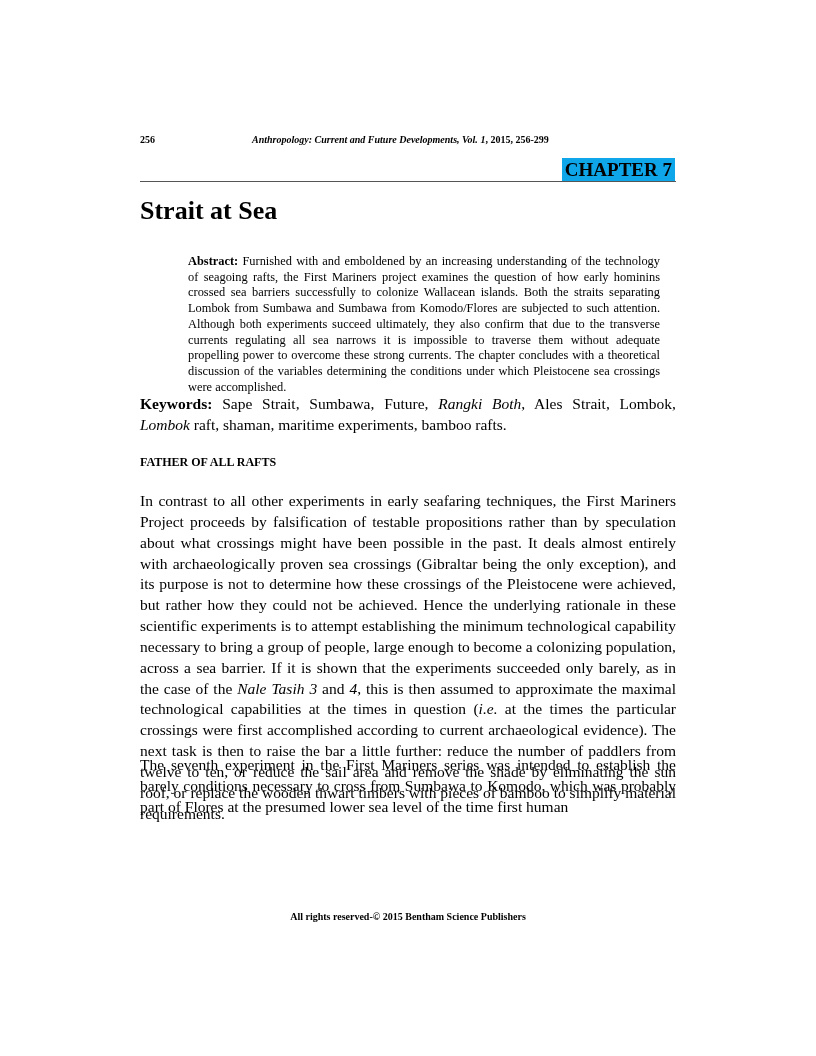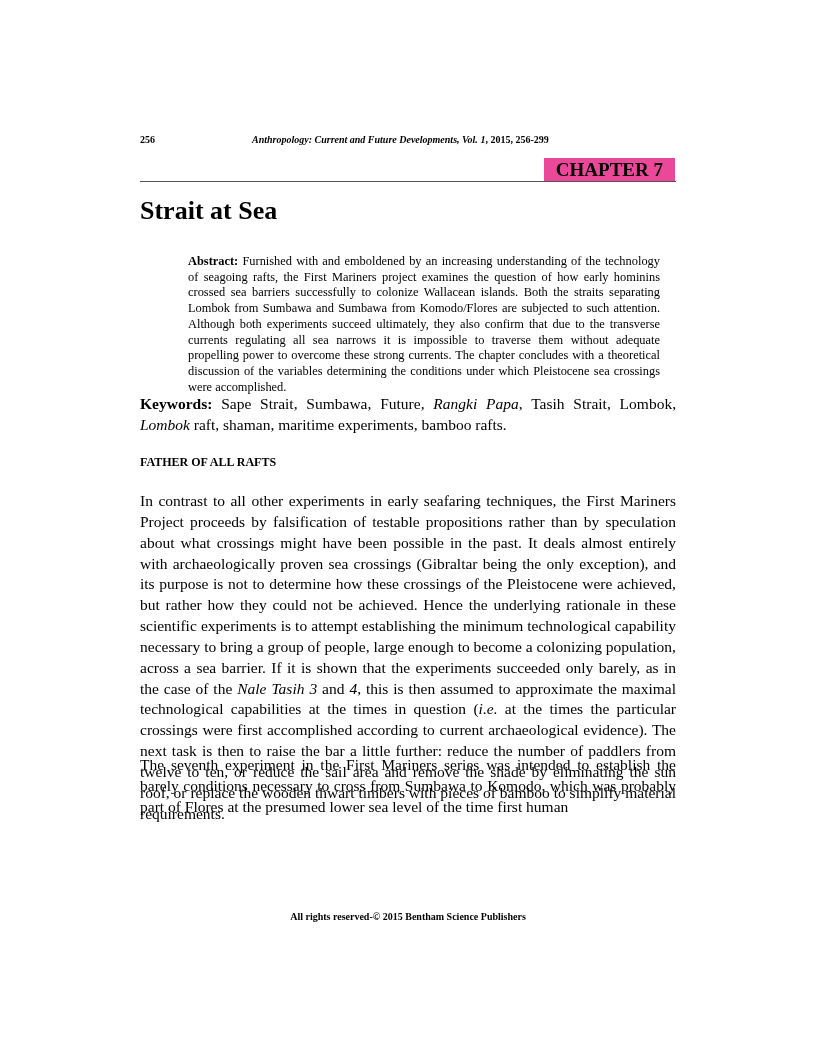--- a/index.html
+++ b/index.html
@@ -2,21 +2,21 @@
 <html><head>
 <meta charset="utf-8">
 <style>
   html, body { margin: 0; padding: 0; background: #ffffff; }
   body { width: 816px; height: 1056px; position: relative; overflow: hidden;
          font-family: "Liberation Serif", "DejaVu Serif", serif; color: #000; }
   .running-head { position: absolute; top: 134px; left: 140px; width: 536px; font-size: 10px; font-weight: bold; }
   .running-head .pg { position: absolute; left: 0; top: 0; }
   .running-head .jt { position: absolute; left: 112px; top: 0; font-style: italic; }
   .running-head .jt .up { font-style: normal; }
-  .chapter { position: absolute; top: 158px; right: 141px; background: #ec4899; padding: 0 12px;
+  .chapter { position: absolute; top: 158px; right: 141px; background: #0ea5e9; padding: 0 3px;
              font-size: 19px; font-weight: bold; line-height: 24px; }
   .rule { position: absolute; top: 181px; left: 140px; width: 536px; height: 1px; background: #555; }
   .title { position: absolute; top: 196px; left: 140px; font-size: 26px; font-weight: bold; margin: 0; line-height: 30px; }
   .abstract { position: absolute; top: 238px; left: 172px; width: 472px; font-size: 12.4px; line-height: 15.7px;
               text-align: justify; margin: 16px; }
   .keywords { position: absolute; top: 393px; left: 140px; width: 536px; font-size: 15.5px; line-height: 21px;
               text-align: justify; margin: 0; }
   .section-heading { position: absolute; top: 452px; left: 140px; font-size: 12px; font-weight: bold; margin: 0; line-height: 20px; }
   .para { position: absolute; left: 140px; width: 536px; font-size: 15.5px; line-height: 20.85px;
           text-align: justify; margin: 0; }
@@ -35,21 +35,21 @@
   <span class="jt"><span>Anthropology: Current and Future Developments, Vol. </span><span>1</span><span class="up">, 2015, 256-299</span></span>
 </div>
 
 <div class="chapter">CHAPTER 7</div>
 <div class="rule"></div>
 
 <h1 class="title">Strait at Sea</h1>
 
 <p class="abstract"><b>Abstract:</b><span> Furnished with and emboldened by an increasing understanding of the technology of seagoing rafts, the First Mariners project examines the question of how early hominins crossed sea barriers successfully to colonize Wallacean islands. Both the straits separating Lombok from Sumbawa and Sumbawa from Komodo/Flores are subjected to such attention. Although both experiments succeed ultimately, they also confirm that due to the transverse currents regulating all sea narrows it is impossible to traverse them without adequate propelling power to overcome these strong currents. The chapter concludes with a theoretical discussion of the variables determining the conditions under which Pleistocene sea crossings were accomplished.</span></p>
 
-<p class="keywords"><b>Keywords:</b><span> Sape Strait, Sumbawa, Future, </span><i>Rangki Papa</i><span>, Tasih Strait, Lombok, </span><i>Lombok</i><span> raft, shaman, maritime experiments, bamboo rafts.</span></p>
+<p class="keywords"><b>Keywords:</b><span> Sape Strait, Sumbawa, Future, </span><i>Rangki Both</i><span>, Ales Strait, Lombok, </span><i>Lombok</i><span> raft, shaman, maritime experiments, bamboo rafts.</span></p>
 
 <h2 class="section-heading">FATHER OF ALL RAFTS</h2>
 
 <p class="para p1"><span>In contrast to all other experiments in early seafaring techniques, the First Mariners Project proceeds by falsification of testable propositions rather than by speculation about what crossings might have been possible in the past. It deals almost entirely with archaeologically proven sea crossings (Gibraltar being the only exception), and its purpose is not to determine how these crossings of the Pleistocene were achieved, but rather how they could not be achieved. Hence the underlying rationale in these scientific experiments is to attempt establishing the minimum technological capability necessary to bring a group of people, large enough to become a colonizing population, across a sea barrier. If it is shown that the experiments succeeded only barely, as in the case of the </span><i>Nale Tasih 3</i><span> and </span><i>4</i><span>, this is then assumed to approximate the maximal technological capabilities at the times in question (</span><i>i.e.</i><span> at the times the particular crossings were first accomplished according to current archaeological evidence). The next task is then to raise the bar a little further: reduce the number of paddlers from twelve to ten, or reduce the sail area and remove the shade by eliminating the sun roof, or replace the wooden thwart timbers with pieces of bamboo to simplify material requirements.</span></p>
 
 <p class="para p2">The seventh experiment in the First Mariners series was intended to establish the barely conditions necessary to cross from Sumbawa to Komodo, which was probably part of Flores at the presumed lower sea level of the time first human</p>
 
 <div class="footer">
   <div>All rights reserved-© 2015 Bentham Science Publishers</div>
 </div>

